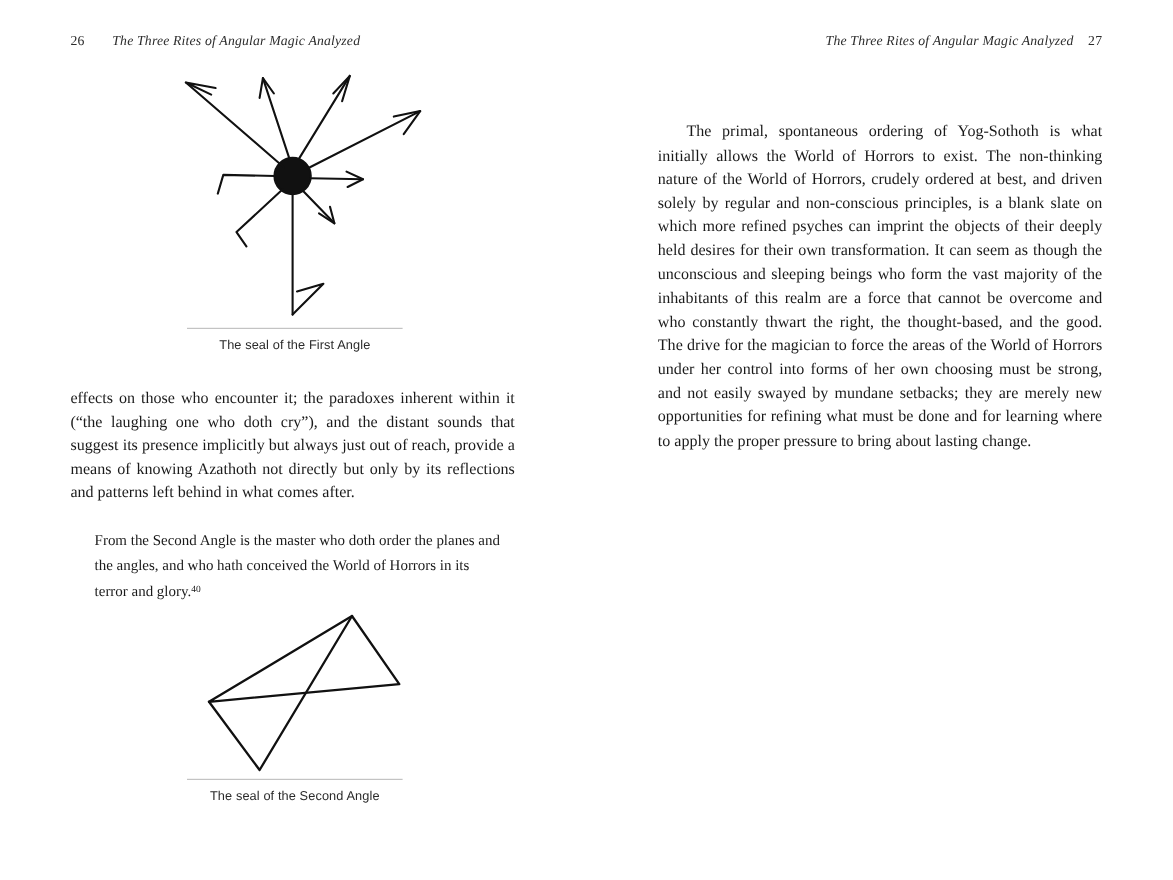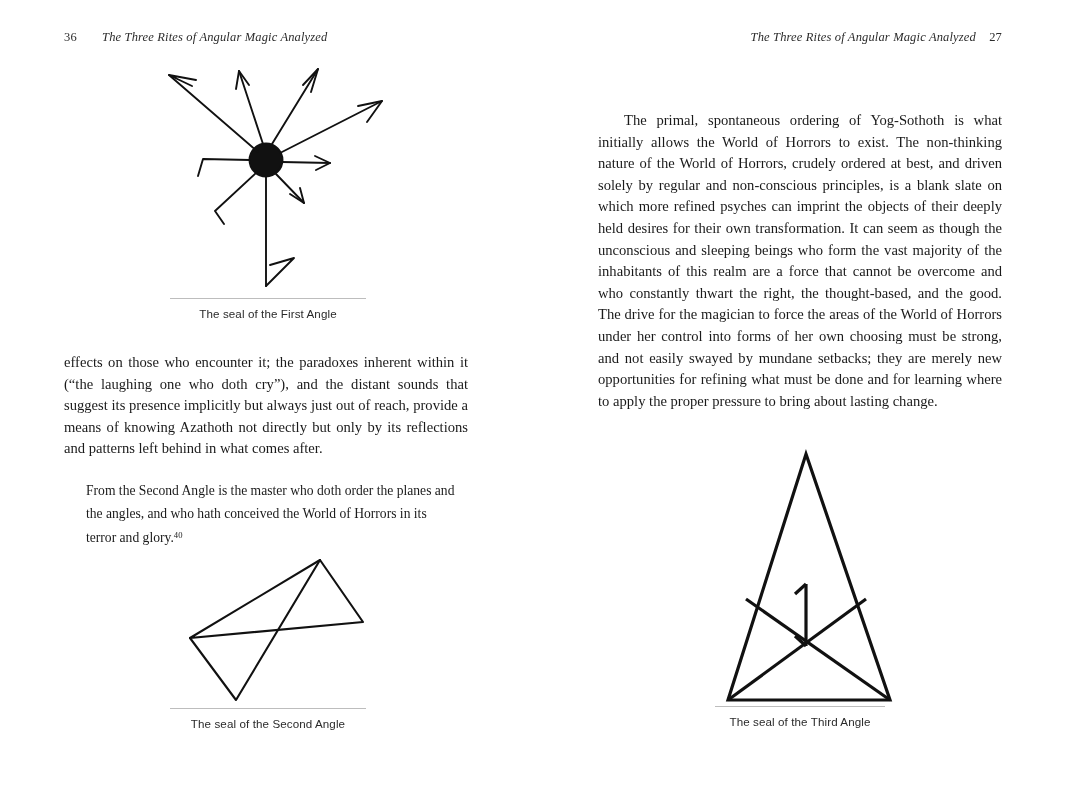--- a/index.html
+++ b/index.html
@@ -106,21 +106,21 @@
 
   #fig-third  { left: 660px; top: 444px; width: 280px; }
   #fig-third .caption-rule { width: 170px; }
 </style>
 </head>
 <body>
 
 <div id="page">
 
   <div class="running-head left">
-    <span class="folio">36</span>
+    <span class="folio">26</span>
     <span>The Three Rites of Angular Magic Analyzed</span>
   </div>
 
   <div class="running-head right">
     <span>The Three Rites of Angular Magic Analyzed</span>
     <span class="folio">27</span>
   </div>
 
   <div class="figure" id="fig-first">
     <svg class="art" width="300" height="240" viewBox="0 0 300 240" fill="none" stroke="#111111" stroke-width="1.9" stroke-linecap="round" stroke-linejoin="round">
@@ -173,30 +173,14 @@
     </svg>
     <div class="caption-rule"></div>
     <div class="caption">The seal of the Second Angle</div>
   </div>
 
   <div class="column right">
     <p class="body indent">The primal, spontaneous ordering of Yog-Sothoth is what initially allows the World of Horrors to exist. The non-thinking nature of the World of Horrors, crudely ordered at best, and driven solely by regular and non-conscious principles, is a blank slate on which more refined psyches can imprint the objects of their deeply held desires for their own transformation. It can seem as though the unconscious and sleeping beings who form the vast majority of the inhabitants of this realm are a force that cannot be overcome and who constantly thwart the right, the thought-based, and the good. The drive for the magician to force the areas of the World of Horrors under her control into forms of her own choosing must be strong, and not easily swayed by mundane setbacks; they are merely new opportunities for refining what must be done and for learning where to apply the proper pressure to bring about lasting change.</p>
 
   </div>
 
-  <div class="figure" id="fig-third">
-    <svg class="art" width="260" height="262" viewBox="0 0 260 262" fill="none" stroke="#111111" stroke-width="3.2" stroke-linecap="butt" stroke-linejoin="miter">
-
-      <path d="M136 10 L220 256 L58 256 Z"></path>
-
-      <path d="M76 155 L220 256"></path>
-
-      <path d="M196 155 L58 256"></path>
-
-      <path d="M136 140 L136 202"></path>
-      <path d="M136 140 L125 150"></path>
-      <path d="M136 202 L125 192"></path>
-    </svg>
-    <div class="caption-rule"></div>
-    <div class="caption">The seal of the Third Angle</div>
-  </div>
 
 </div>
 
 </body></html>

